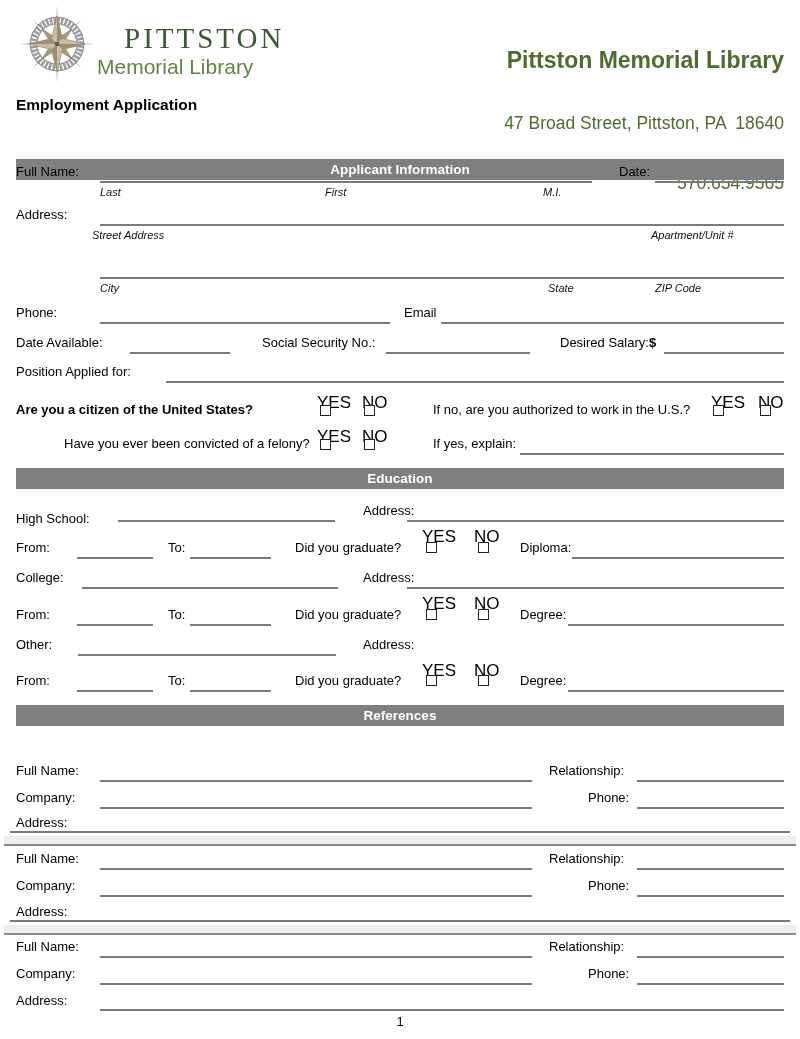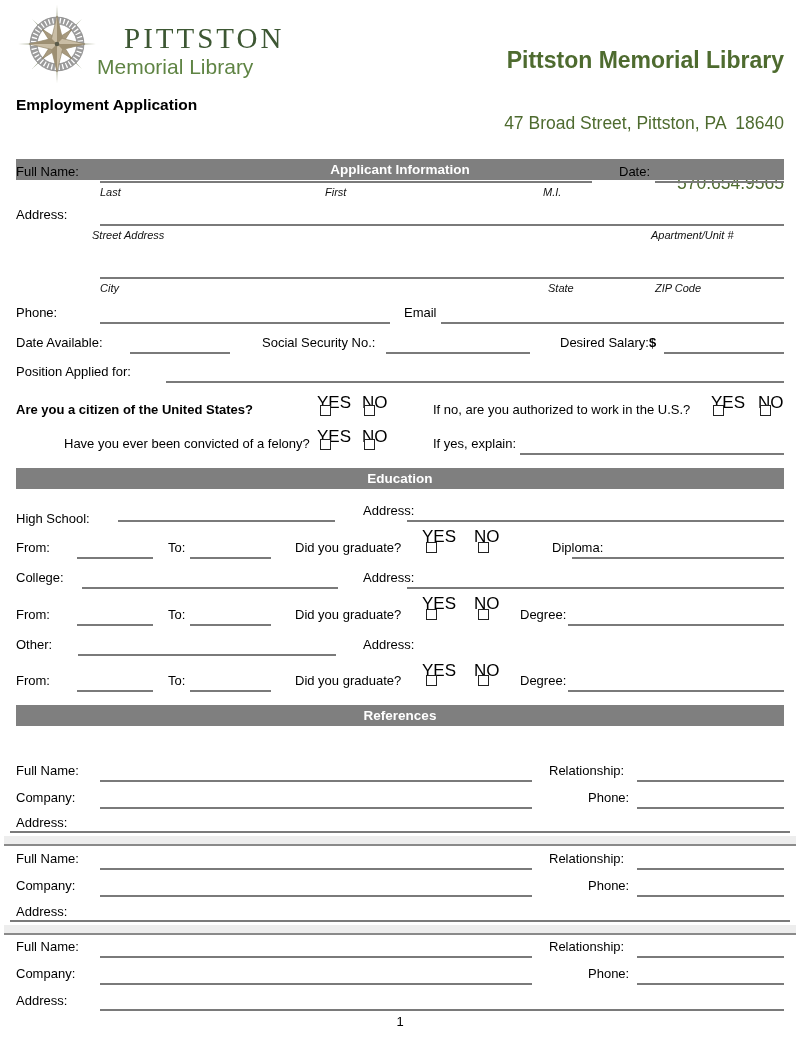--- a/index.html
+++ b/index.html
@@ -132,21 +132,21 @@
   <div class="ln" style="left:407px;top:520px;width:377px;"></div>
   <div class="yn" style="left:422px;top:527px;">YES</div>
   <div class="yn" style="left:474px;top:527px;">NO</div>
   <div class="lbl" style="left:16px;top:540px;">From:</div>
   <div class="ln" style="left:77px;top:557px;width:76px;"></div>
   <div class="lbl" style="left:168px;top:540px;">To:</div>
   <div class="ln" style="left:190px;top:557px;width:81px;"></div>
   <div class="lbl" style="left:295px;top:540px;">Did you graduate?</div>
   <div class="cb" style="left:426px;top:542px;"></div>
   <div class="cb" style="left:478px;top:542px;"></div>
-  <div class="lbl" style="left:520px;top:540px;margin-left:32px;">Diploma:</div>
+  <div class="lbl" style="left:520px;top:540px;">Diploma:</div>
   <div class="ln" style="left:572px;top:557px;width:212px;"></div>
 
   <div class="lbl" style="left:16px;top:570px;">College:</div>
   <div class="ln" style="left:82px;top:587px;width:256px;"></div>
   <div class="lbl" style="left:363px;top:570px;">Address:</div>
   <div class="ln" style="left:407px;top:587px;width:377px;"></div>
   <div class="yn" style="left:422px;top:594px;">YES</div>
   <div class="yn" style="left:474px;top:594px;">NO</div>
   <div class="lbl" style="left:16px;top:607px;">From:</div>
   <div class="ln" style="left:77px;top:624px;width:76px;"></div>

